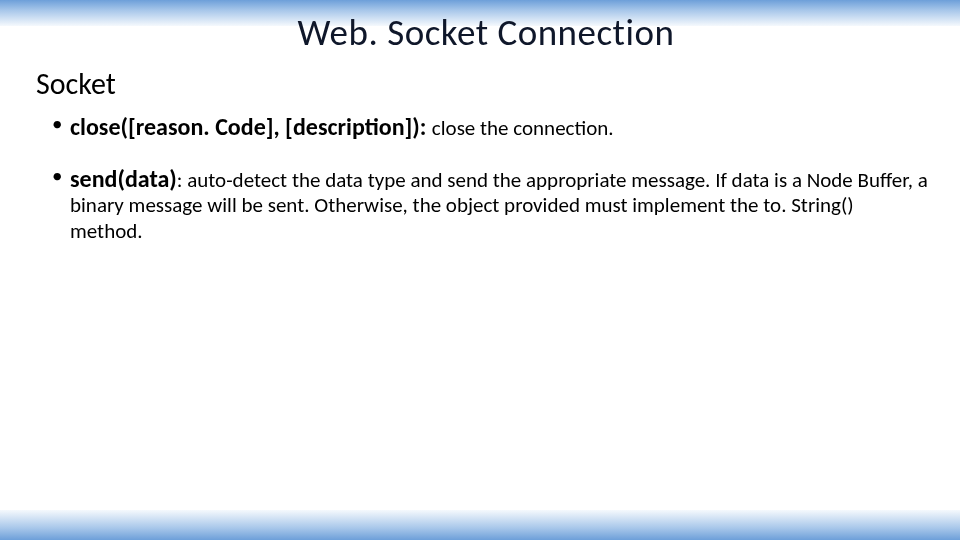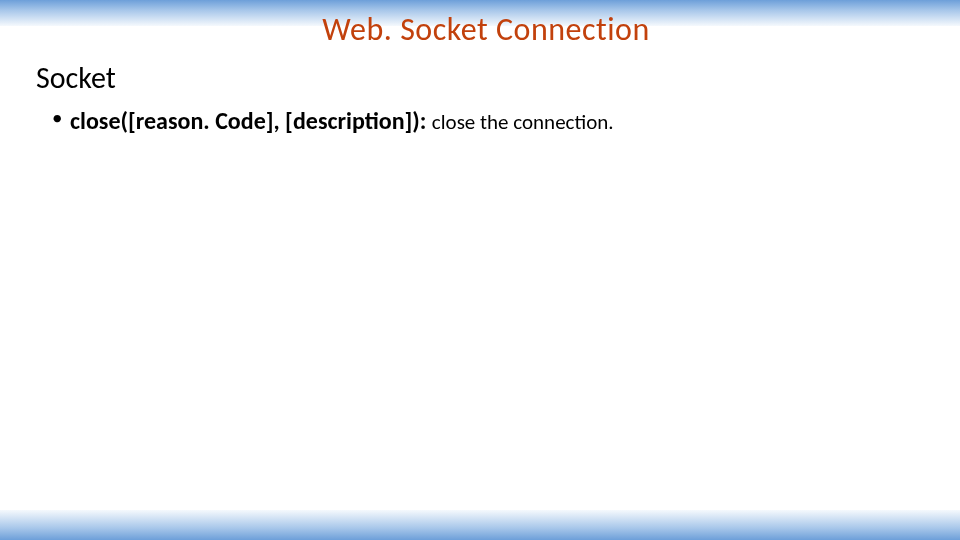--- a/index.html
+++ b/index.html
@@ -23,23 +23,23 @@
     background: linear-gradient(to top, #6d9fd9 0%, #a8c7ea 40%, #f5f9fd 100%);
   }
   .slide {
     position: relative;
     padding: 0;
     width: 100%;
     height: 100%;
   }
   .title {
     text-align: center;
-    font-size: 32px;
+    font-size: 37px;
     font-weight: 400;
-    color: #c2410c;
+    color: #0f172a;
     padding-top: 10px;
     padding-bottom: 6px;
     letter-spacing: 0.5px;
     margin-left: 12px;
   }
   .subtitle {
     font-size: 30px;
     font-weight: 400;
     padding-left: 36px;
     padding-top: 4px;
@@ -81,16 +81,19 @@
 
   <ul class="bullets">
 
     <li>
       <span class="sig">close([reason. Code], [description]): </span><span>close the connection.</span>
     </li>
 
 
 
 
+    <li>
+      <span class="sig">send(data)</span><span>: </span><span>auto-detect the data type and send the appropriate message. If data is a Node Buffer, a binary message will be sent. Otherwise, the object provided must implement the to. String() method.</span>
+    </li>
 
   </ul>
 
 </div>
 
 </body></html>

